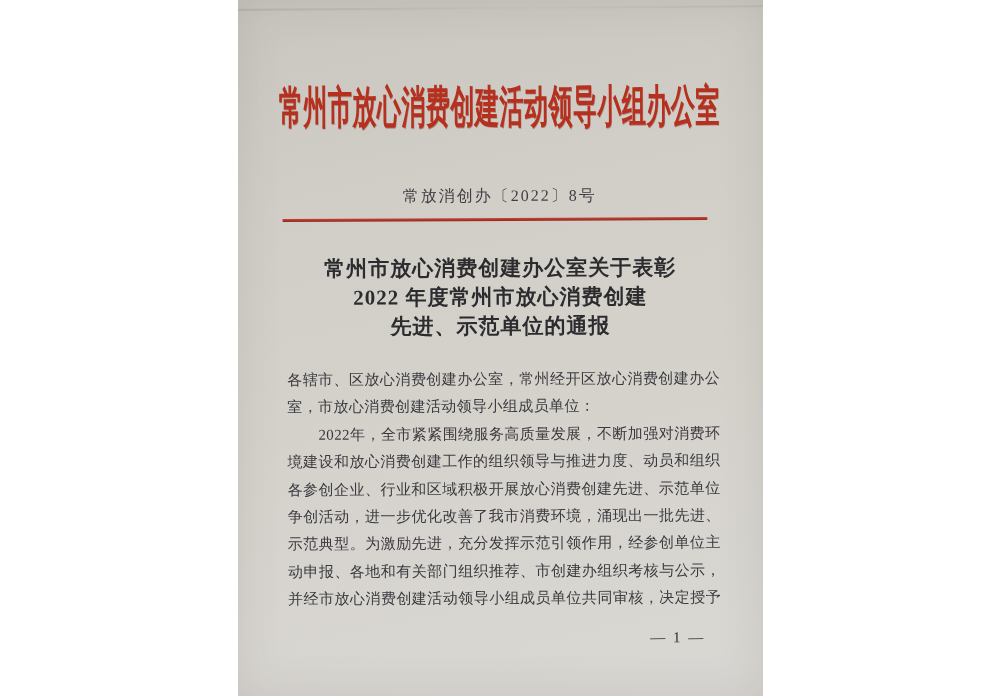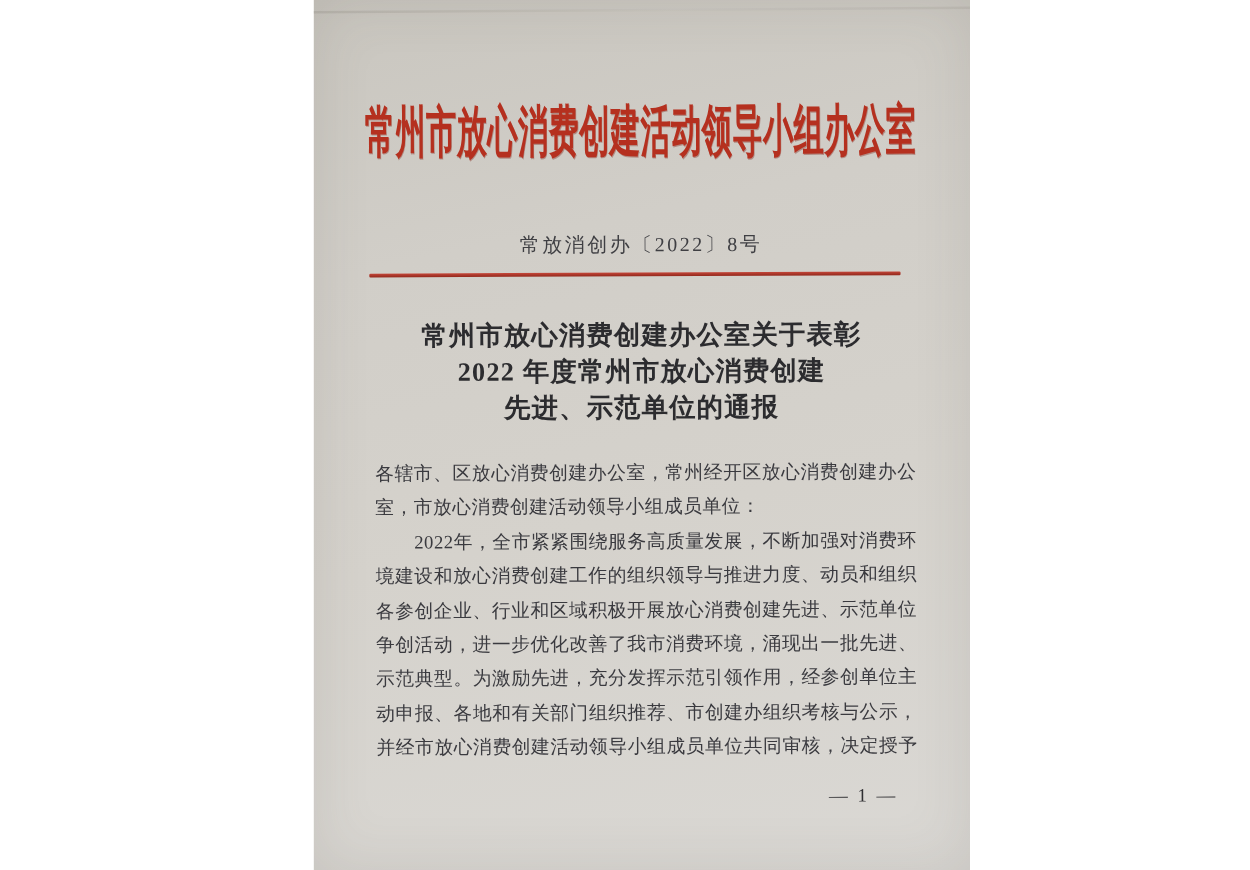--- a/index.html
+++ b/index.html
@@ -4,21 +4,20 @@
 <style>
   html,body { margin:0; padding:0; background:#ffffff; }
   .canvas {
     position:relative; width:1000px; height:696px; background:#ffffff; overflow:hidden;
     font-family:"Liberation Serif","DejaVu Serif",serif;
   }
   .photo {
     position:absolute; left:238px; top:0; width:525px; height:696px;
     background:linear-gradient(168deg, #c9c6bf 0%, #d1cec8 28%, var(--paper) 58%, #dad8d4 100%);
     box-shadow:inset 0 0 46px rgba(90,85,78,0.14);
-    margin-left:13px;
   }
   .paper-edge {
     position:absolute; top:7px; left:0; width:100%; height:2px;
     background:linear-gradient(90deg, rgba(130,125,115,0.45), rgba(160,155,148,0.10) 55%, rgba(130,125,115,0.30));
     transform:rotate(-0.4deg); opacity:.55;
   }
   .page { position:absolute; left:0; top:0; width:100%; height:100%; transform:rotate(-0.25deg); }
   .red-header {
     position:absolute; top:80px; left:0; width:100%; height:54px; line-height:54px;
     text-align:center; font-size:24px; font-weight:bold; letter-spacing:0.5px;

